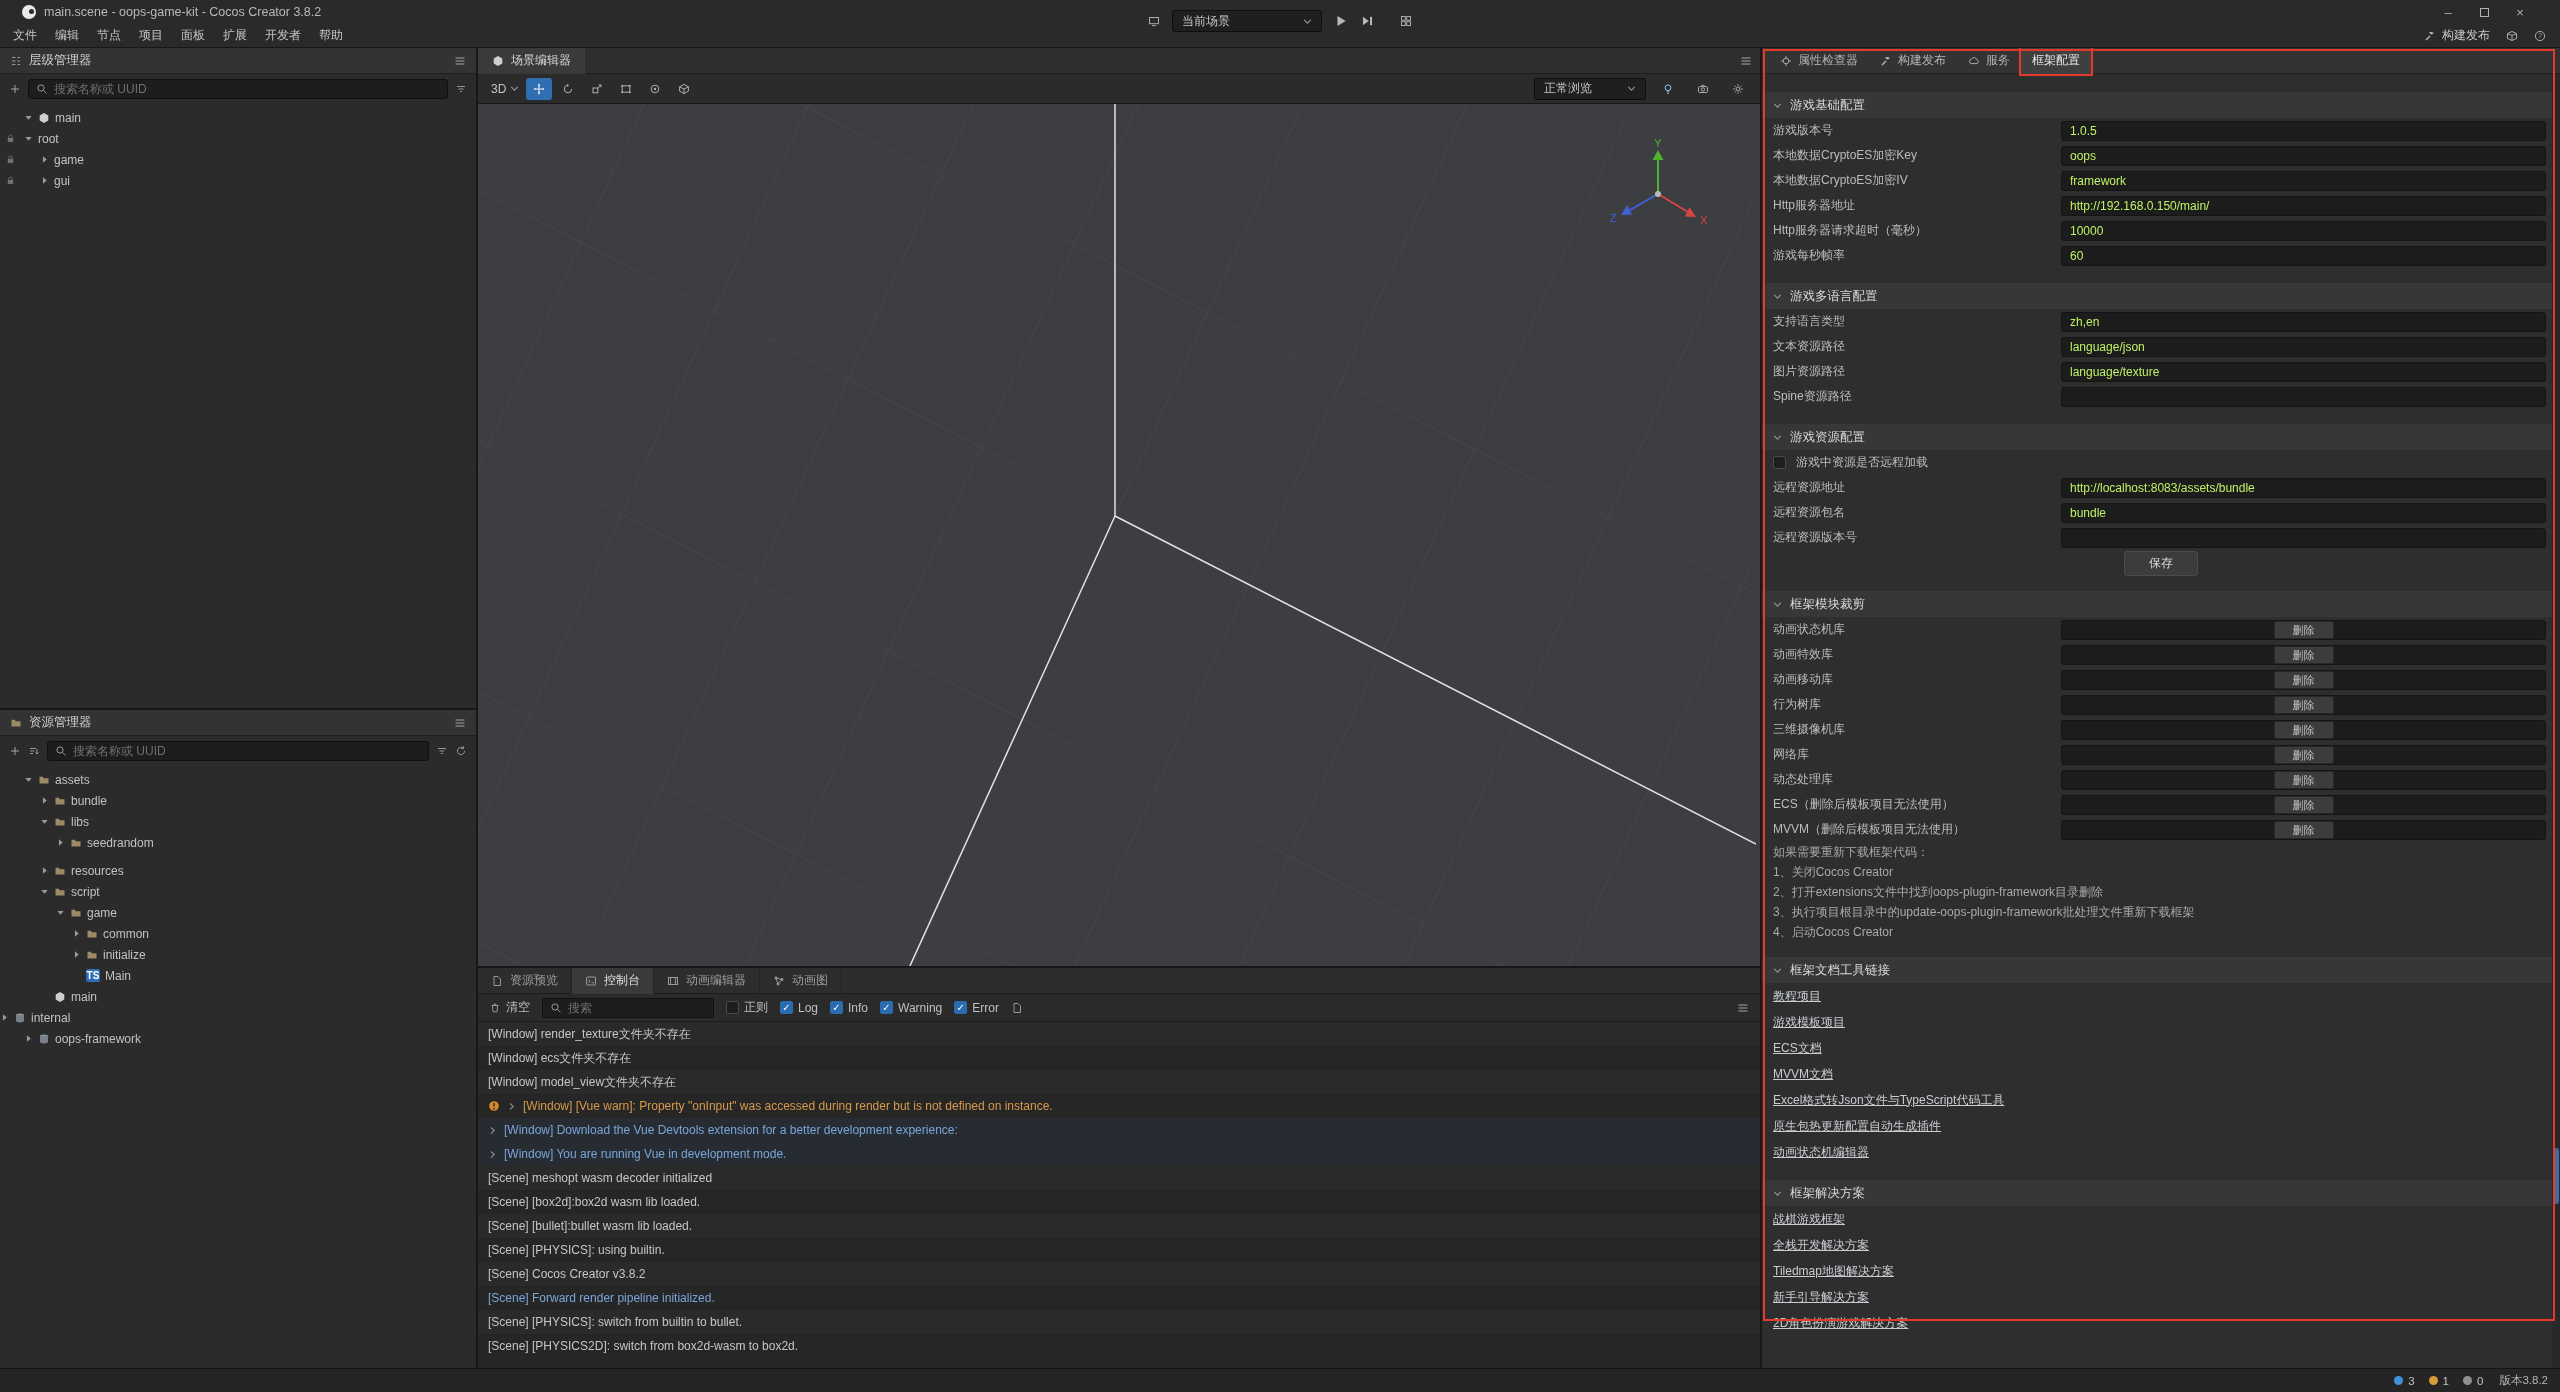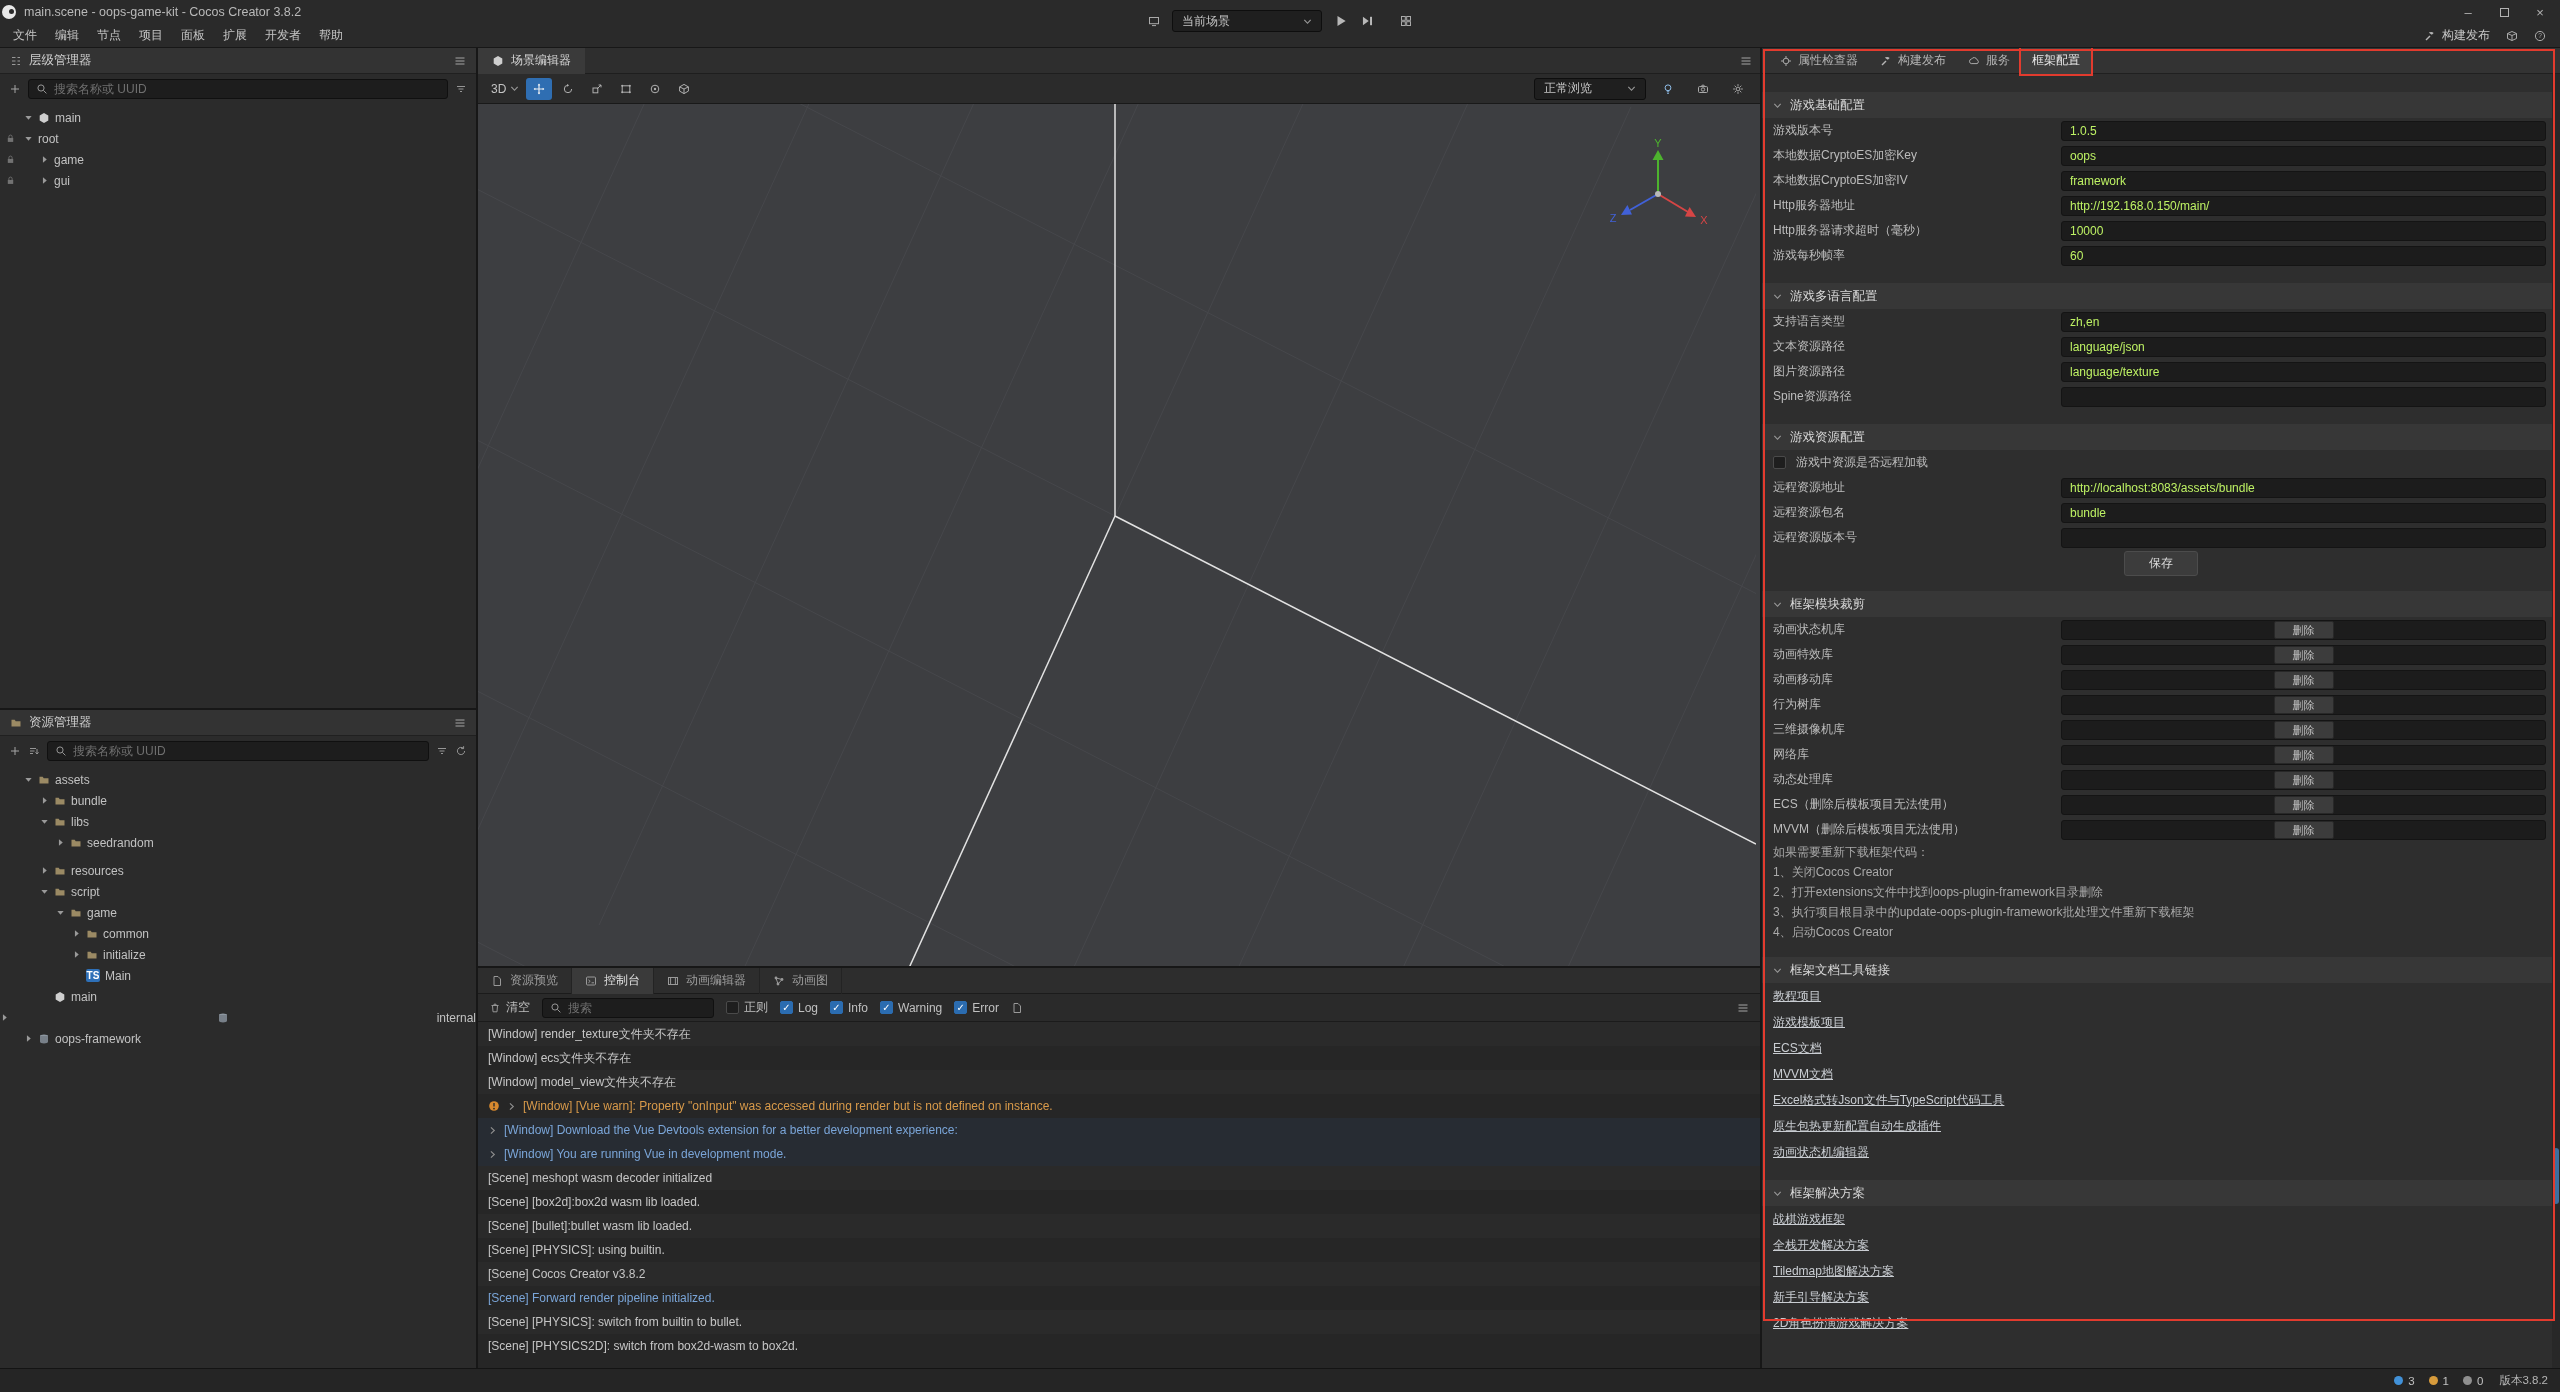--- a/index.html
+++ b/index.html
@@ -1,21 +1,21 @@
 <!DOCTYPE html>
 <html><head>
 <meta charset="utf-8">
 <style>
 *{margin:0;padding:0;box-sizing:border-box}
 html,body{width:2560px;height:1392px;overflow:hidden;background:#1d1d1d;
   font-family:"Liberation Sans","DejaVu Sans",sans-serif;font-size:12px;color:#c8c8c8}
 .app{display:flex;flex-direction:column;width:2560px;height:1392px}
 
 .header-wrap{position:relative;z-index:5}
-.titlebar{height:24px;background:#2a2a2a;display:flex;align-items:center;gap:8px;padding:0 2px}
+.titlebar{height:24px;background:#2a2a2a;display:flex;align-items:center;gap:8px;padding:0 22px}
 .logo{width:14px;height:14px;border-radius:50%;background:#e9e9e9;position:relative;flex:none}
 .logo:after{content:"";position:absolute;right:2px;top:4px;width:5px;height:5px;border-radius:50%;background:#2a2a2a}
 .title-text{color:#b9b9b9;font-size:12.5px}
 .win-controls{margin-left:auto;display:flex}
 .wc{width:36px;height:24px;display:flex;align-items:center;justify-content:center;color:#b2b2b2;font-size:13px}
 .wc .box{width:9px;height:9px;border:1px solid #b2b2b2}
 .menubar{height:24px;background:#2a2a2a;display:flex;align-items:center;padding:0 4px;border-bottom:1px solid #171717}
 .menu-item{padding:0 9px;height:24px;display:flex;align-items:center;color:#c4c4c4}
 .center-toolbar{position:absolute;left:50%;top:10px;transform:translateX(-50%);display:flex;align-items:center;gap:12px;z-index:6}
 .dropdown{height:22px;background:#1f1f1f;border:1px solid #0e0e0e;border-radius:3px;display:flex;align-items:center;gap:8px;padding:0 9px;color:#c5c5c5}
@@ -456,21 +456,21 @@
             </div>
             <div class="tree-row" style="padding-left: 40px;">
               <span class="arrow-spacer"></span>
               <span class="icon">
                 <svg viewBox="0 0 12 12" width="12" height="12" fill="none" stroke-width="1">
                   <path d="M6 1l4.3 2.5v5L6 11 1.7 8.5v-5z" fill="#cfcfcf" stroke="none"></path>
                 </svg>
               </span>
               <span class="tree-label">main</span>
             </div>
-            <div class="tree-row" style=" justify-content: space-between;">
+            <div class="tree-row" style="">
               <span class="icon">
                 <svg viewBox="0 0 8 8" width="9" height="9">
                   <path d="M2.6 1.2l3.4 2.8-3.4 2.8z" fill="#9a9a9a"></path>
                 </svg>
               </span>
               <span class="icon">
                 <svg viewBox="0 0 12 12" width="12" height="12" fill="none" stroke-width="1">
                   <ellipse cx="6" cy="3" rx="4" ry="1.5" fill="#8d97a0" stroke="none"></ellipse>
                   <path d="M2 3v5.8c0 .9 1.8 1.6 4 1.6s4-.7 4-1.6V3z" fill="#788089" stroke="none"></path>
                 </svg>

